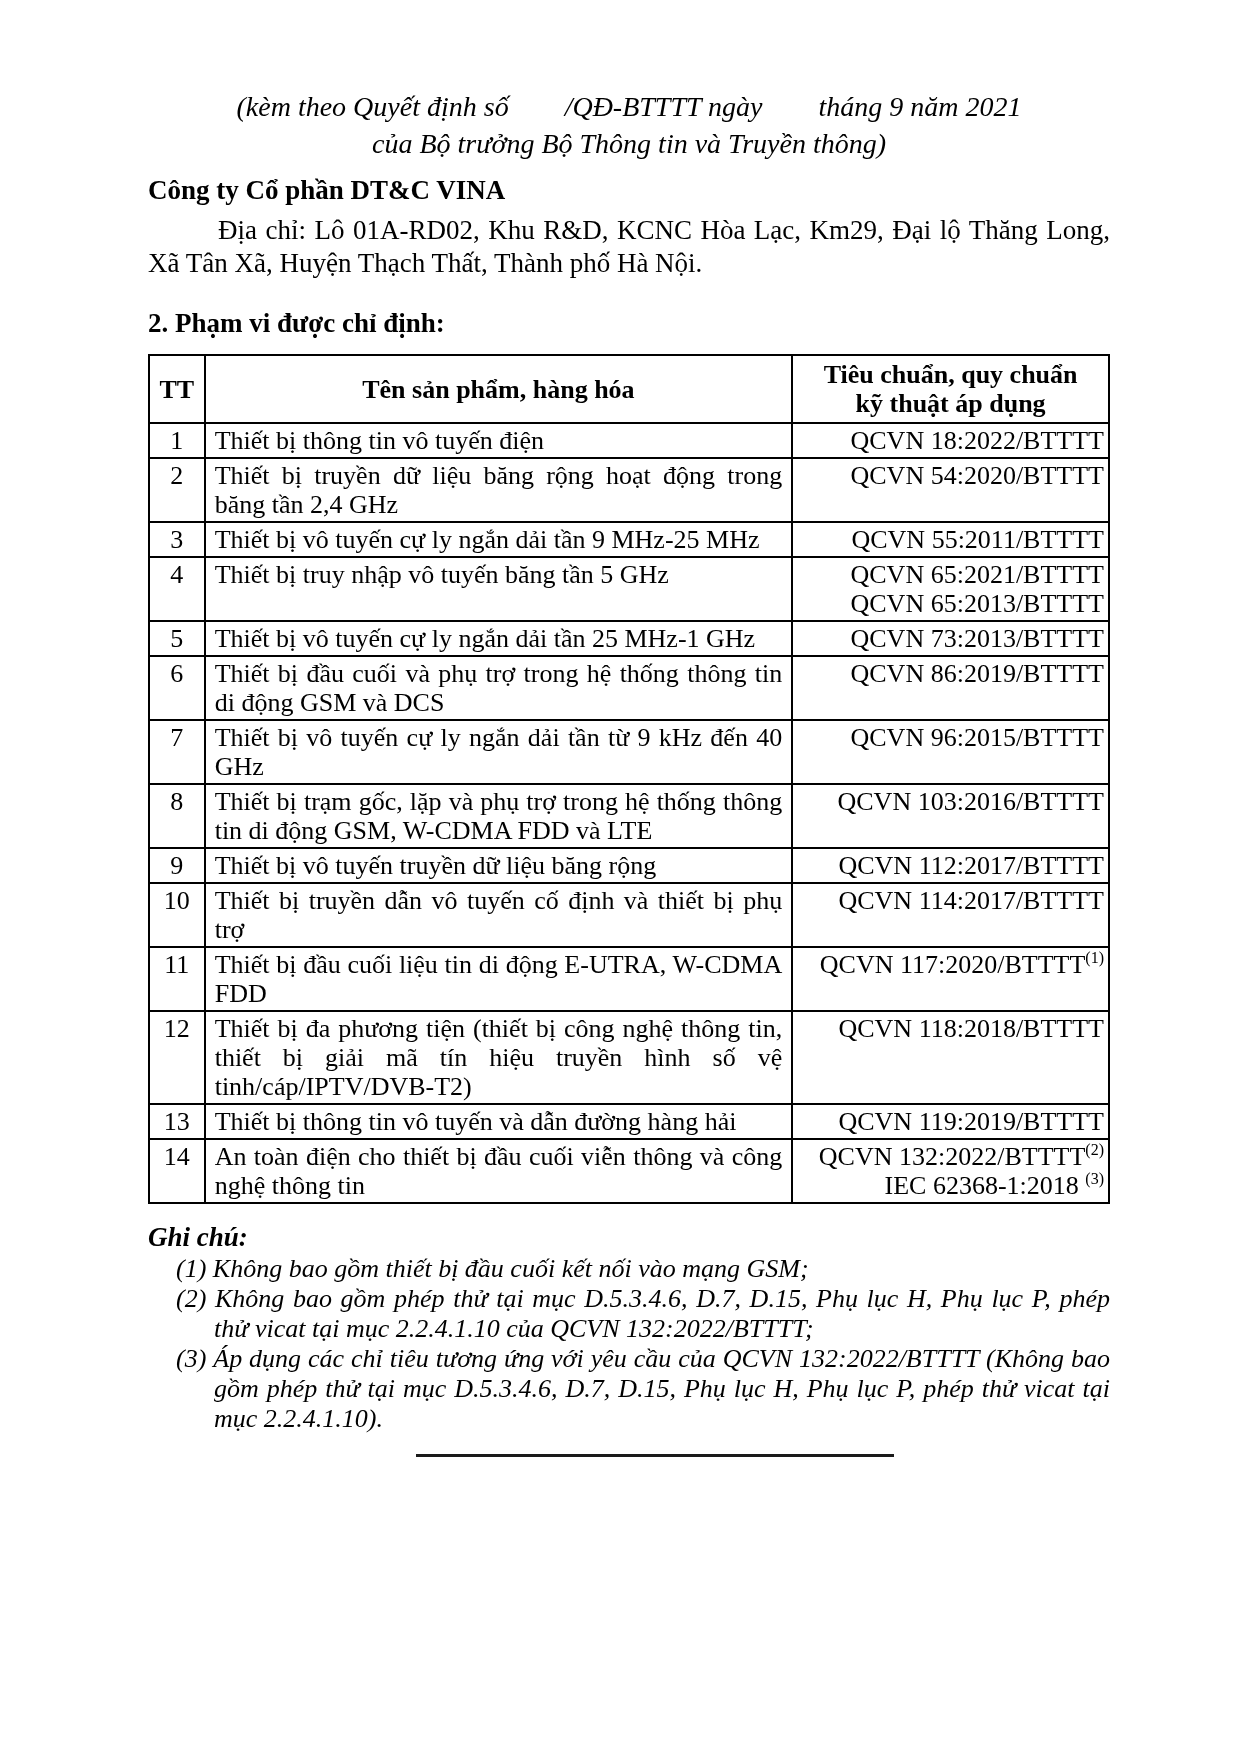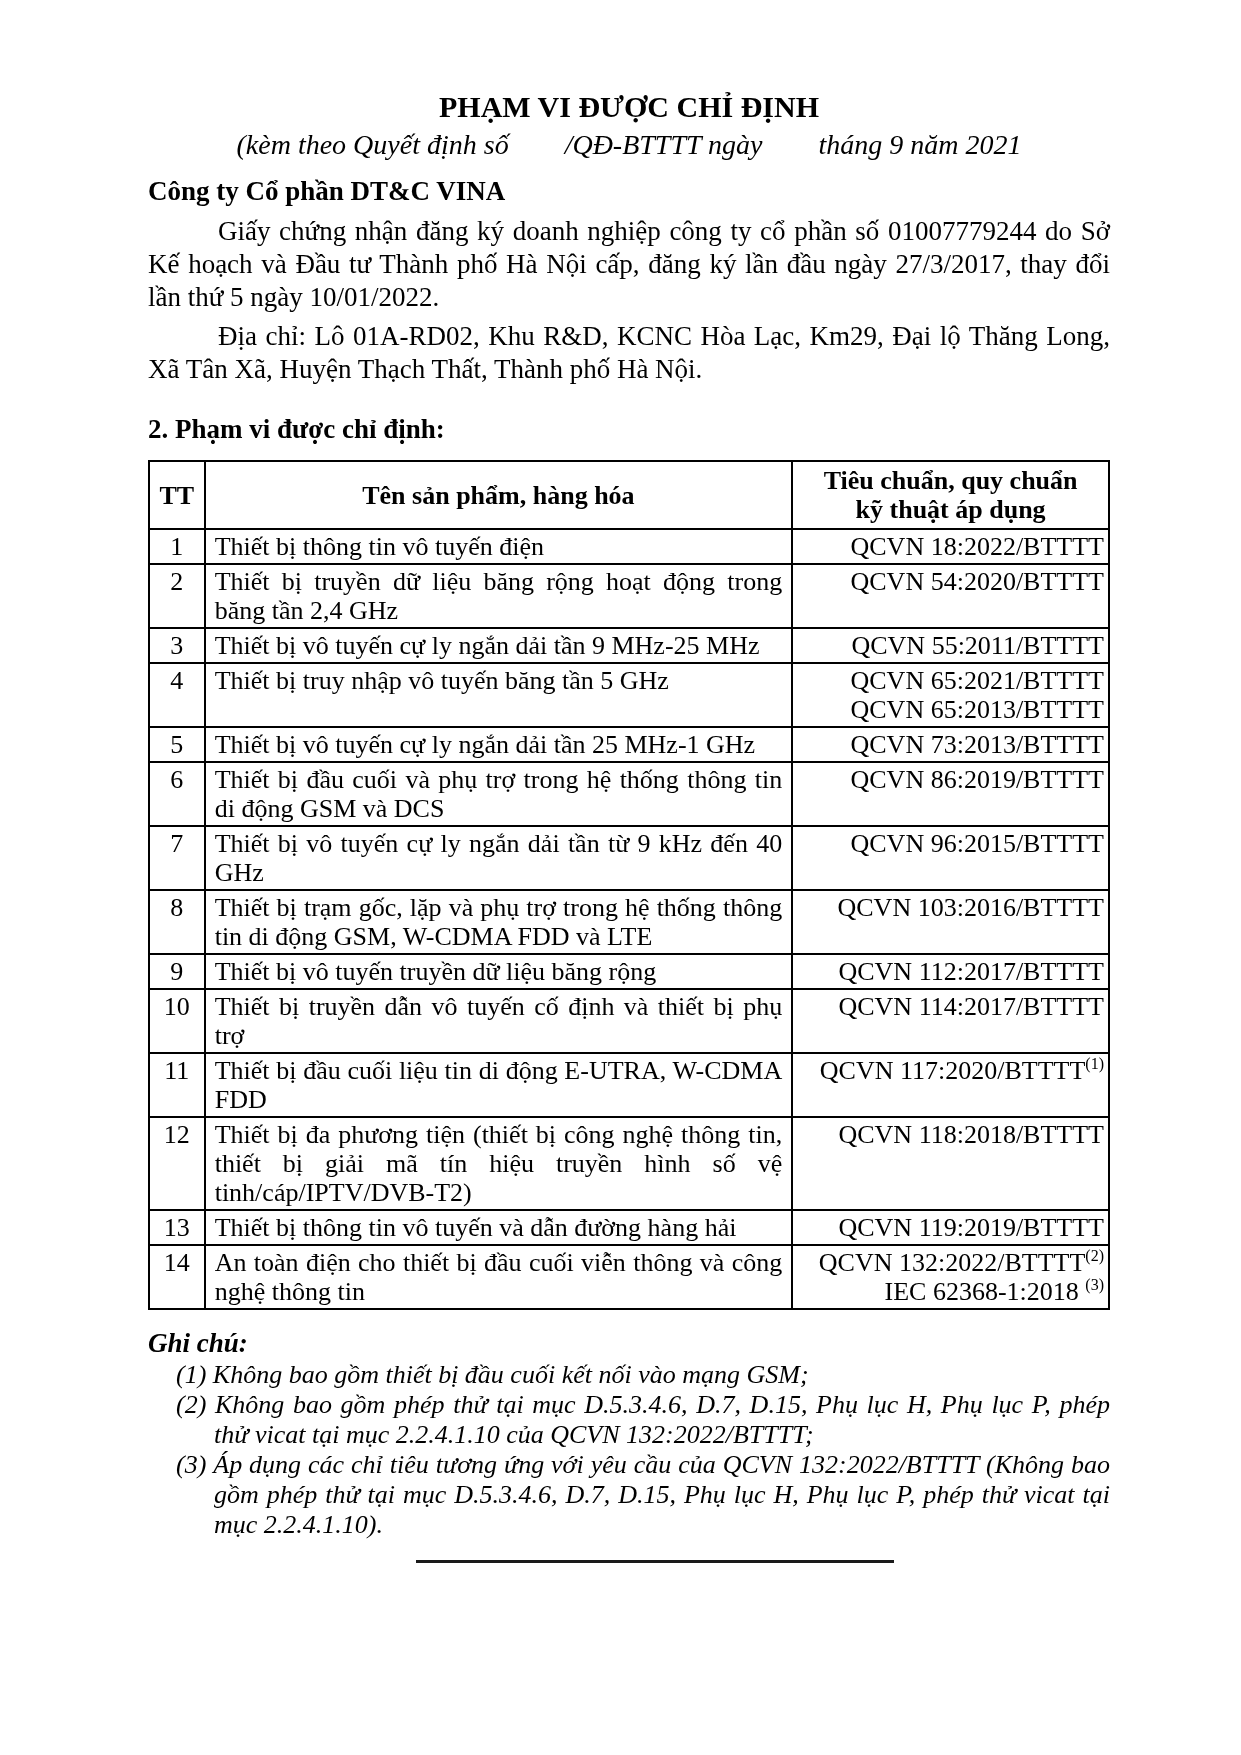--- a/index.html
+++ b/index.html
@@ -88,25 +88,24 @@
     background: #1a1a1a;
     margin-top: 20px;
     margin-left: 268px;
   }
 </style>
 </head>
 <body>
 
 <div class="page">
 
-  <h1 class="title">PHẠM VI ĐƯỢC CHỈ ĐỊNH</h1>
   <div class="subtitle">(kèm theo Quyết định số        /QĐ-BTTTT ngày        tháng 9 năm 2021</div>
+  <div class="subtitle">của Bộ trưởng Bộ Thông tin và Truyền thông)</div>
 
   <div class="company">Công ty Cổ phần DT&amp;C VINA</div>
-  <p class="para">Giấy chứng nhận đăng ký doanh nghiệp công ty cổ phần số 01007779244 do Sở Kế hoạch và Đầu tư Thành phố Hà Nội cấp, đăng ký lần đầu ngày 27/3/2017, thay đổi lần thứ 5 ngày 10/01/2022.</p>
   <p class="para">Địa chỉ: Lô 01A-RD02, Khu R&amp;D, KCNC Hòa Lạc, Km29, Đại lộ Thăng Long, Xã Tân Xã, Huyện Thạch Thất, Thành phố Hà Nội.</p>
 
   <div class="sec-heading">2. Phạm vi được chỉ định:</div>
 
   <table class="scope">
     <colgroup id="table-colgroup">
         <col style="width: 5.8%;">
         <col style="width: 61.2%;">
         <col style="width: 33%;">
       </colgroup>

